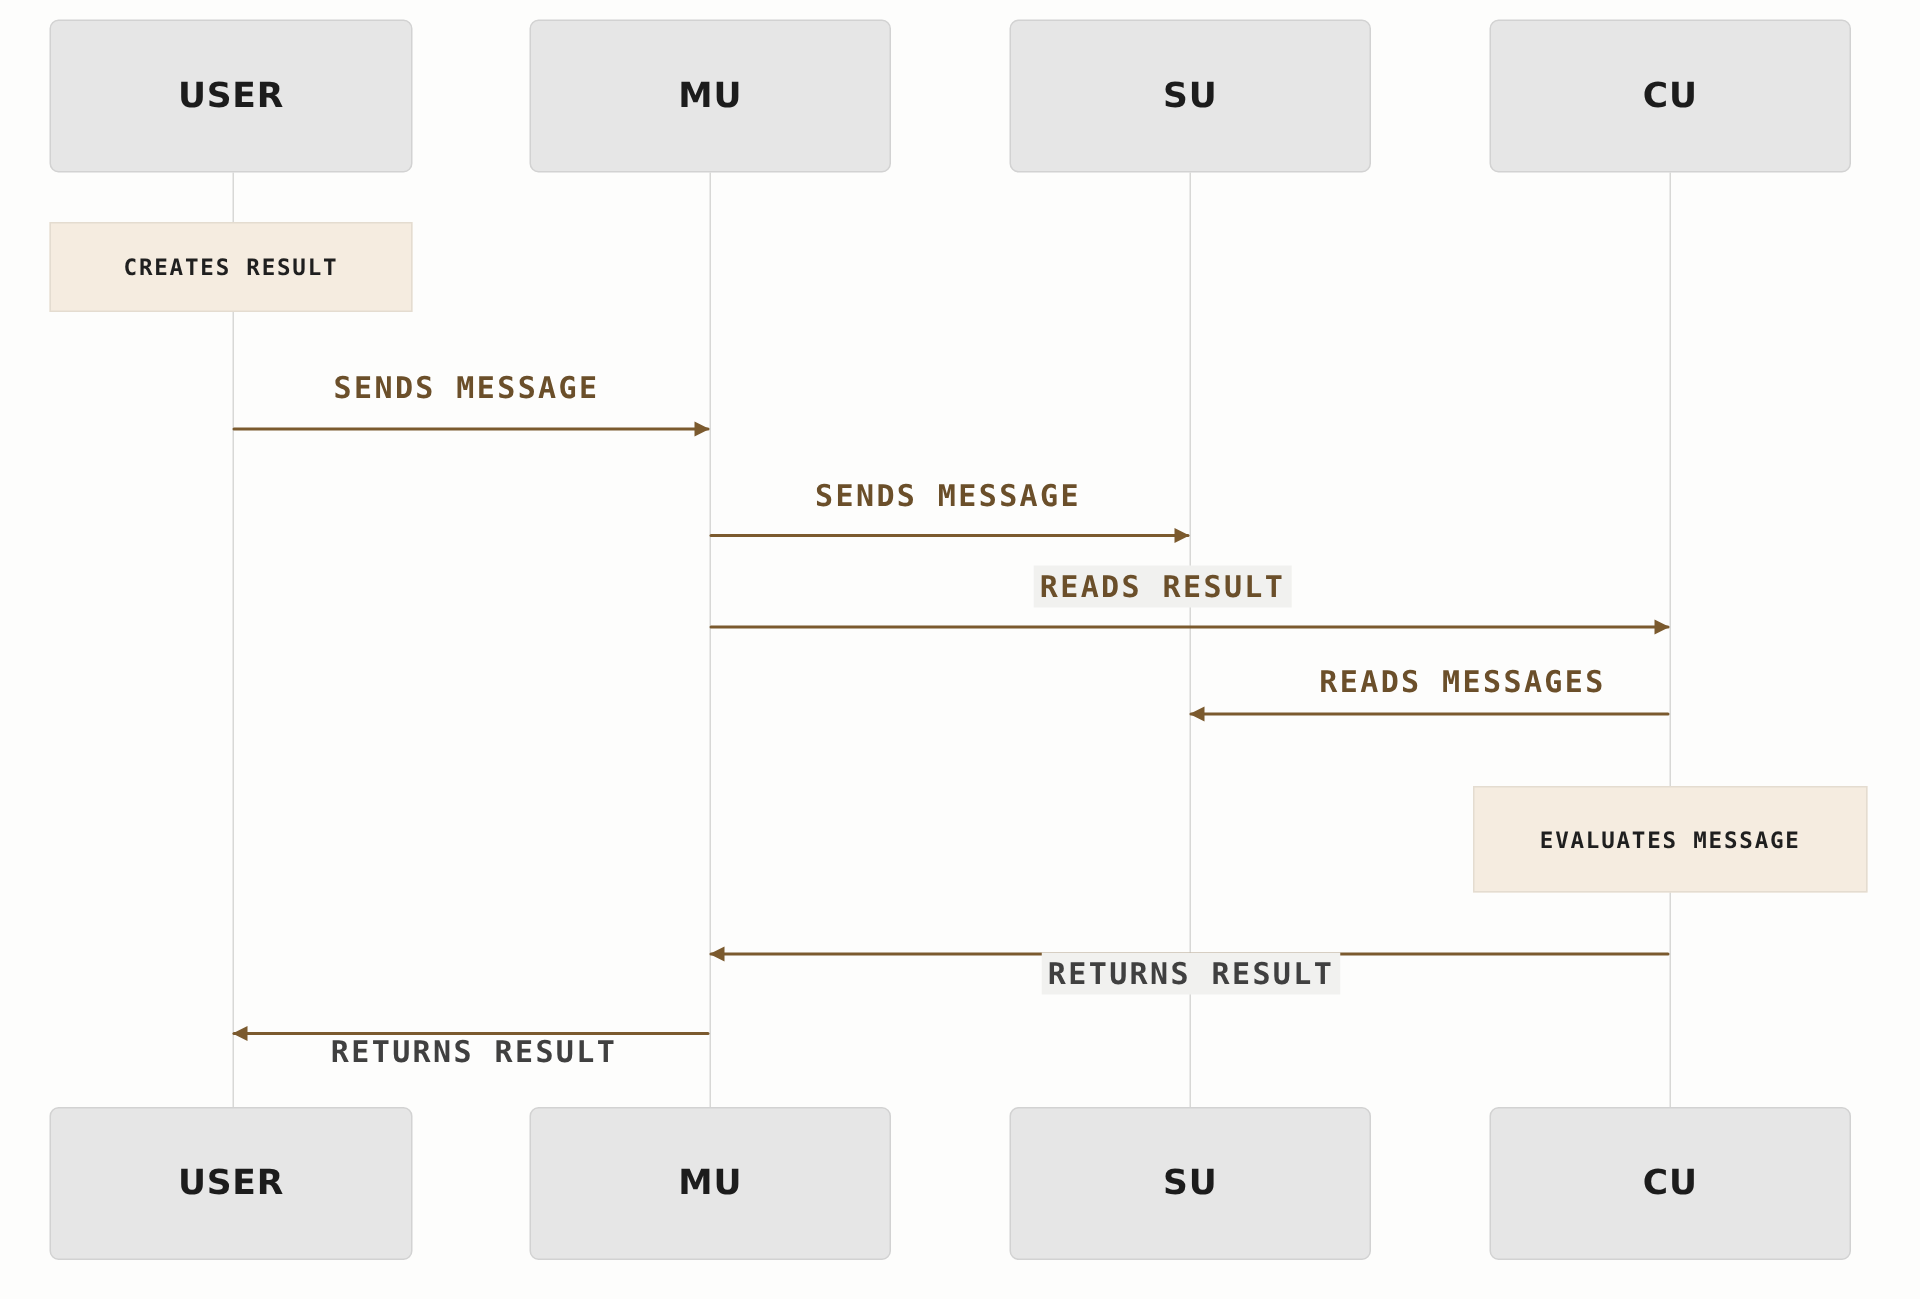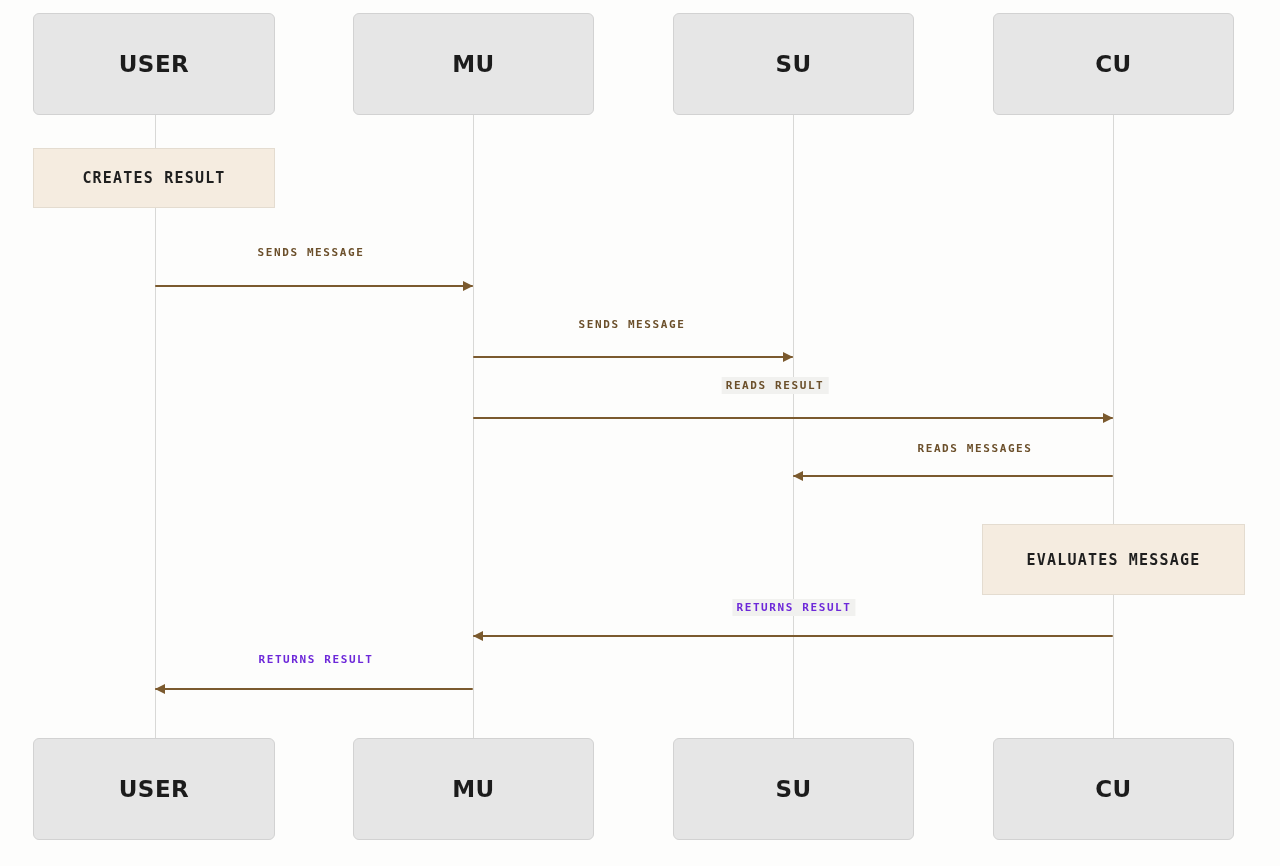--- a/index.html
+++ b/index.html
@@ -83,29 +83,30 @@
   .arrowhead.right {
     border-left: 10px solid #7b5a2e;
   }
   .arrowhead.left {
     border-right: 10px solid #7b5a2e;
   }
   .msg-label {
     position: absolute;
     transform: translateX(-50%);
     font-family: "DejaVu Sans Mono", monospace;
-    font-size: 11px;
+    font-size: 20px;
     font-weight: 700;
     letter-spacing: 1.6px;
     color: #6b4f2a;
     white-space: nowrap;
     padding: 2px 4px;
   }
   .msg-label.dark {
-    color: #6d28d9;
+    color: #404040;
+    margin-top: 36px;
   }
   .msg-label.hl {
     background: #f1f1ef;
   }
 </style>
 </head>
 <body>
 
 <div id="canvas">
   <div id="lifelines">

